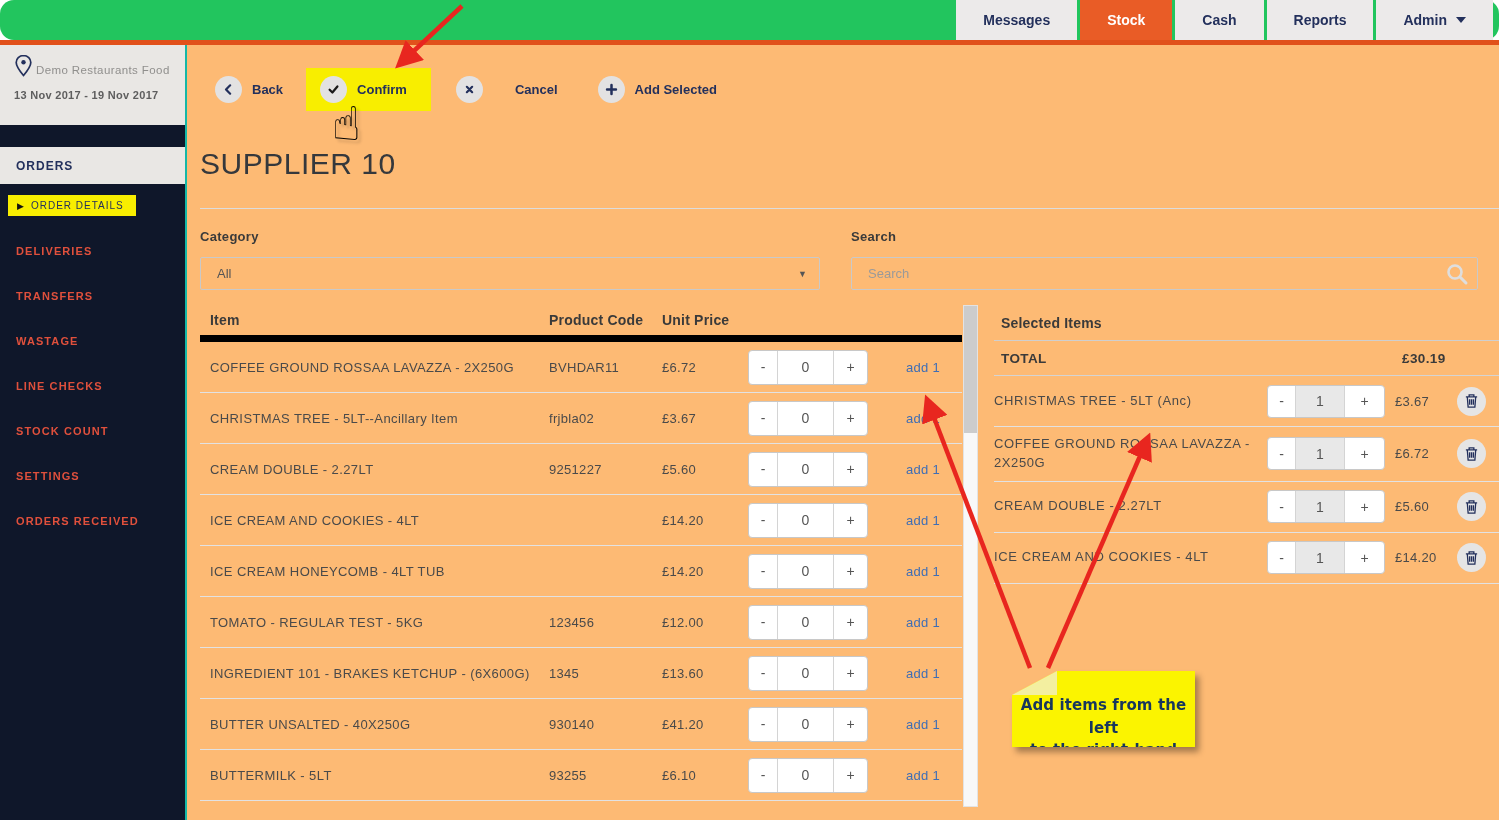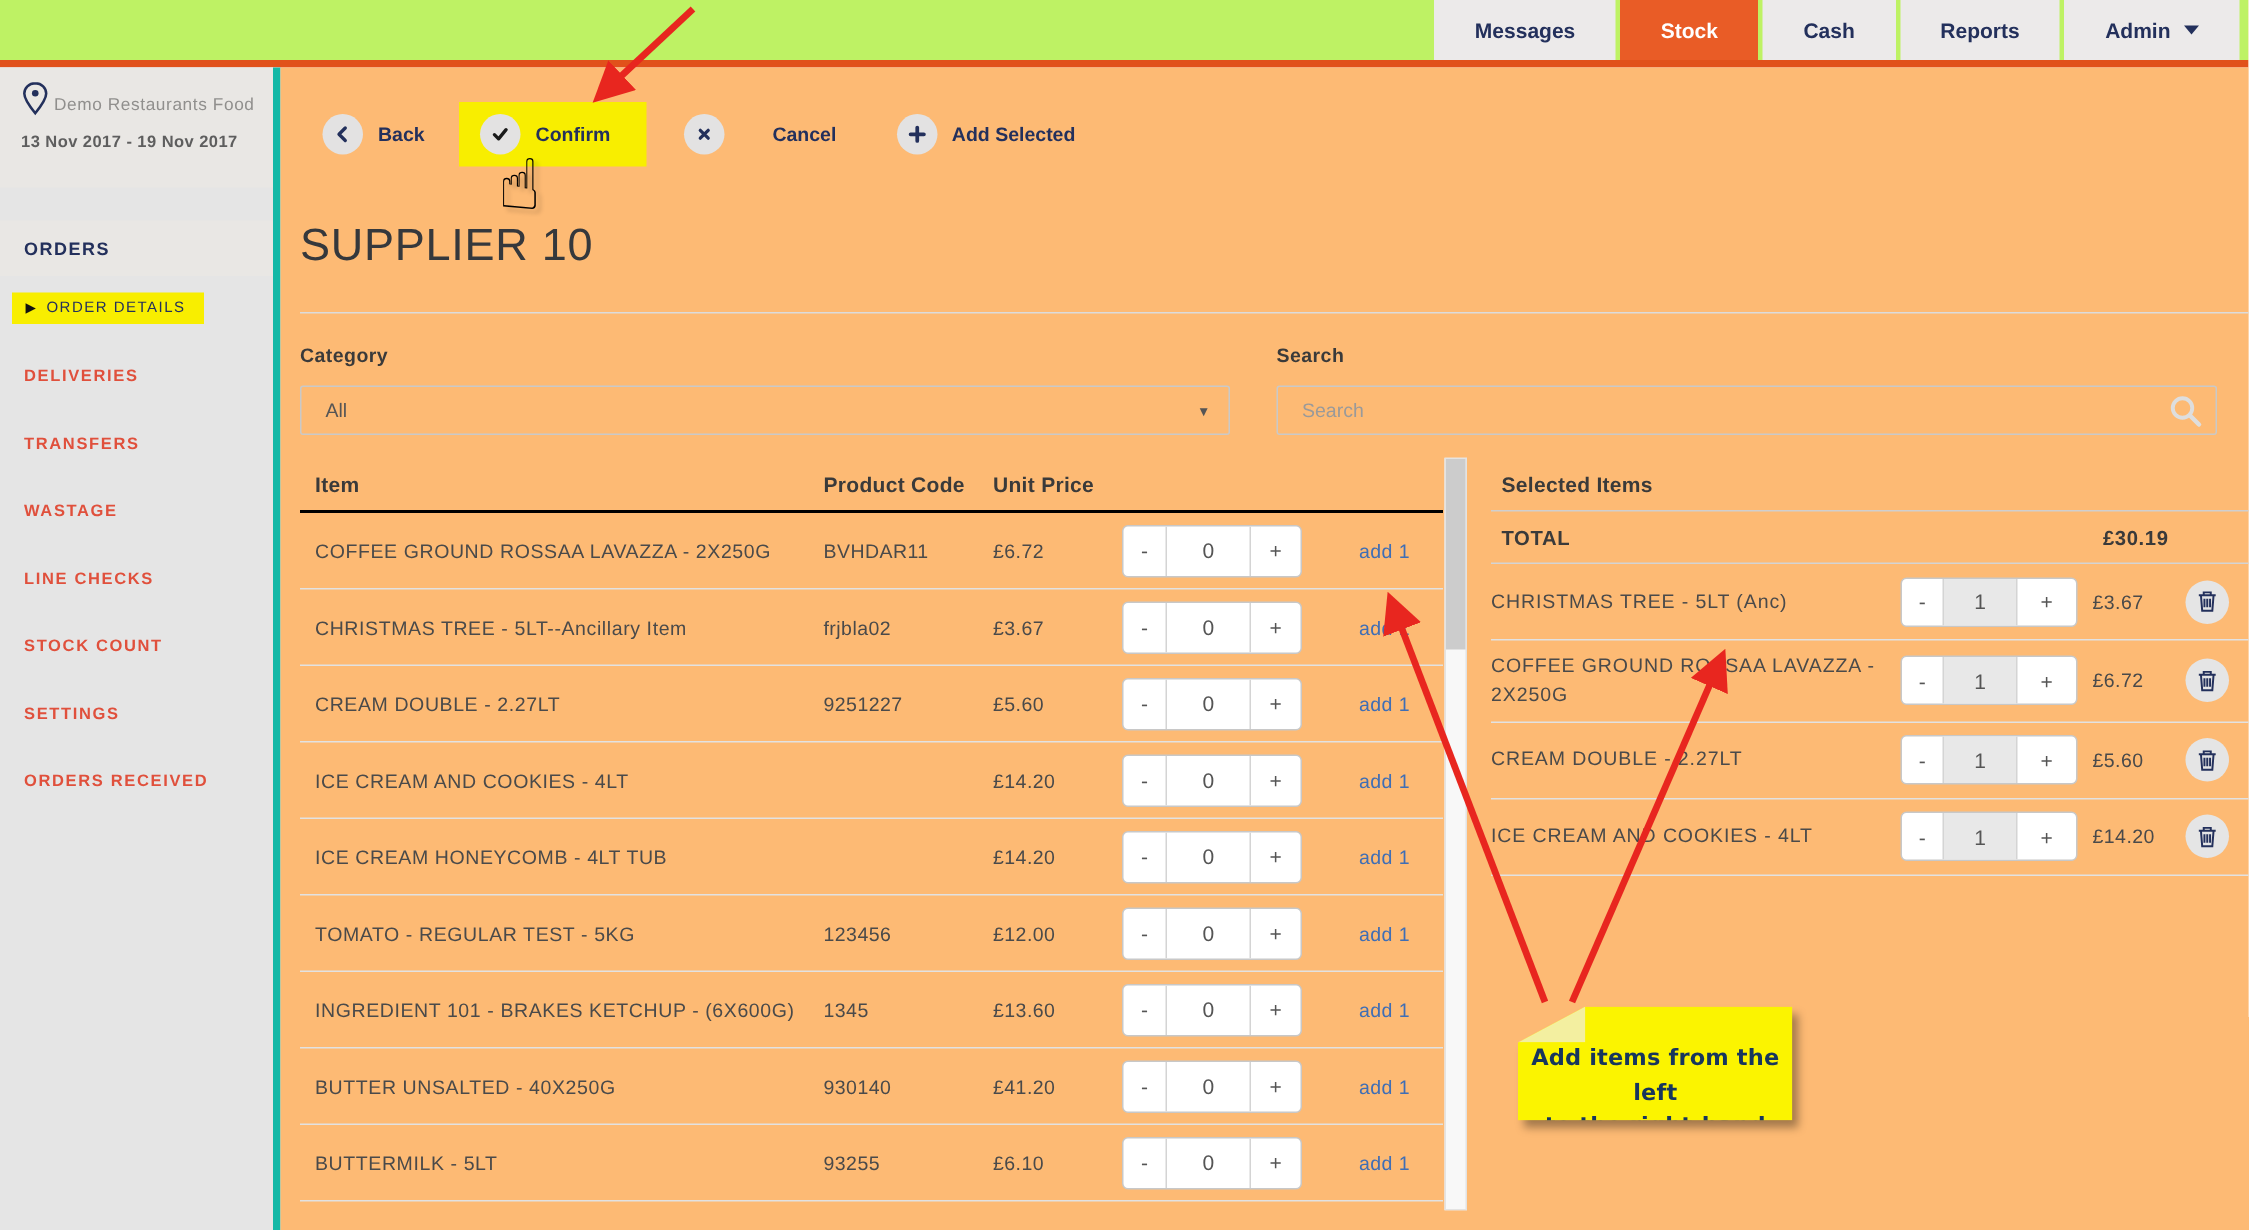--- a/index.html
+++ b/index.html
@@ -1,33 +1,33 @@
 <!DOCTYPE html>
 <html><head>
 <meta charset="utf-8">
 <style>
   * { margin:0; padding:0; box-sizing:border-box; }
   html,body { width:1499px; height:820px; overflow:hidden; background:#fff;
     font-family:"Liberation Sans","DejaVu Sans",sans-serif; }
 
   
-  .topnav { height:40px; background:#bef264; display:flex; }
+  .topnav { height:40px; background:#22c55e; display:flex;border-radius:14px; }
   .nav-tabs { margin-left:auto; margin-right:6px; display:flex; gap:3px; }
   .nav-tab { height:40px; display:flex; align-items:center; gap:9px; padding:0 27px;
     background:#eceaea; color:#23305c; font-size:14px; font-weight:600; cursor:pointer; }
   .nav-tab.active { background:#e95c26; color:#fff; }
   .caret-down { width:0; height:0; border-left:5px solid transparent;
     border-right:5px solid transparent; border-top:6px solid #23305c; }
   .orange-bar { height:5px; background:#e1511b; }
 
   
   .layout { display:flex; height:775px; }
 
   
-  .sidebar { width:187px; background:#e5e5e5; border-right:5px solid #14b8a6; flex-shrink:0; }
+  .sidebar { width:187px; background:#0f172a; border-right:2px solid #14b8a6; flex-shrink:0; }
   .loc-block { background:#e9e7e4; height:80px; position:relative; padding:10px 10px 0 36px; }
   .pin-icon { position:absolute; left:13px; top:9px; }
   .loc-name { font-size:11.5px; color:#908f8d; line-height:1.55; letter-spacing:.4px; padding-top:7px; }
   .loc-dates { font-size:11px; color:#5e5e5e; font-weight:700; letter-spacing:.3px;
     margin-left:-22px; margin-top:9px; white-space:nowrap; }
   .side-section { background:#e9e7e4; height:37px; margin-top:22px; display:flex; align-items:center;
     padding-left:16px; color:#23305c; font-weight:700; font-size:12px; letter-spacing:1px; }
   .order-details { margin:11px 0 0 8px; display:inline-flex; align-items:center; gap:7px;
     background:#f8ee00; padding:5px 12px 5px 9px; cursor:pointer; }
   .order-details .tri { font-size:9px; color:#111; }
@@ -66,21 +66,21 @@
   .search-box input { border:none; outline:none; flex:1; height:100%; padding-left:16px;
     font-size:13px; color:#555; font-family:inherit; background:transparent; }
   .search-box input::placeholder { color:#9a9a9a; }
 
   
   .content-row { display:flex; margin-top:15px; height:502px; overflow:hidden; }
 
   .items-table { width:762px; flex-shrink:0; }
   .t-grid { display:grid; grid-template-columns:339px 113px 86px 134px 1fr;
     align-items:center; padding-left:10px; }
-  .t-head { height:37px; border-bottom:2px solid #000000; font-size:14px; font-weight:600;
+  .t-head { height:37px; border-bottom:7px solid #000000; font-size:14px; font-weight:600;
     color:#3a3a3a; letter-spacing:.2px; }
   .t-row { height:51px; border-bottom:1px solid #e2e2e2; font-size:13px; color:#4a4a4a; }
   .c-item { letter-spacing:.4px; padding-right:6px; }
   .c-code, .c-price { letter-spacing:.3px; }
   .c-add { padding-left:24px; }
   .add-link { color:#3f6eb5; cursor:pointer; letter-spacing:.3px; }
 
   .stepper { display:flex; align-items:stretch; height:35px; width:120px;
     border:1px solid #c8c8c8; border-radius:4px; background:#fff; overflow:hidden; }
   .stepper button, .stepper .st-value { font-family:inherit; border:none; background:none;

